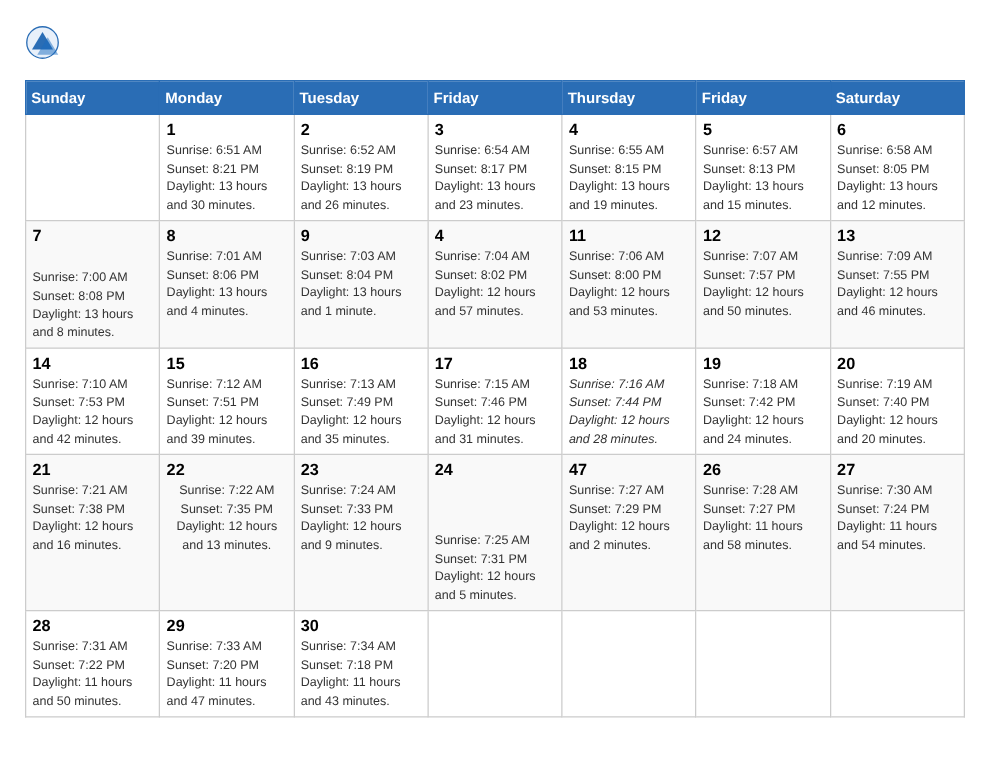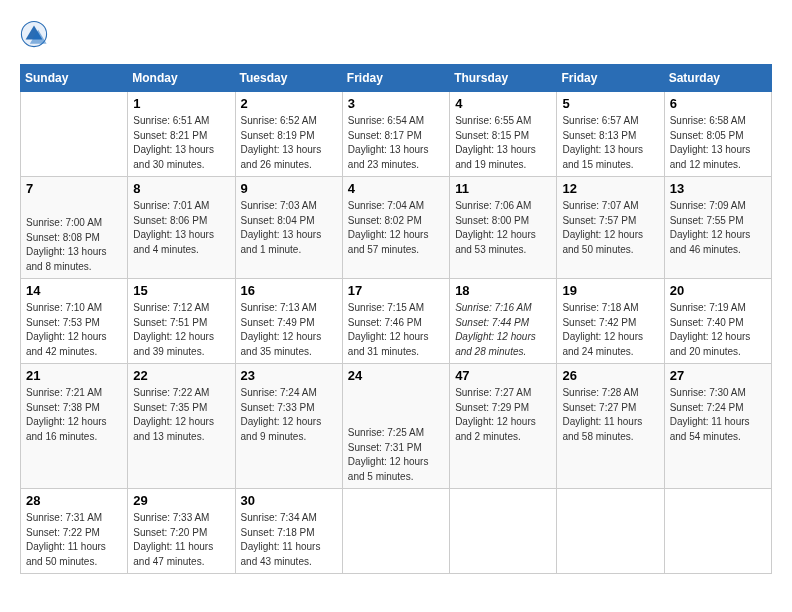--- a/index.html
+++ b/index.html
@@ -269,21 +269,21 @@
       <tr>
         <td>
           <span class="day-num">21</span>
           <div class="day-detail" style="white-space: pre-line;">Sunrise: 7:21 AM
 Sunset: 7:38 PM
 Daylight: 12 hours
 and 16 minutes.</div>
         </td>
         <td>
           <span class="day-num">22</span>
-          <div class="day-detail" style="white-space: pre-line;">Sunrise: 7:22 AM
+          <div class="day-detail" style="white-space: pre-line; text-align: center;">Sunrise: 7:22 AM
 Sunset: 7:35 PM
 Daylight: 12 hours
 and 13 minutes.</div>
         </td>
         <td>
           <span class="day-num">23</span>
           <div class="day-detail" style="white-space: pre-line;">Sunrise: 7:24 AM
 Sunset: 7:33 PM
 Daylight: 12 hours
 and 9 minutes.</div>

